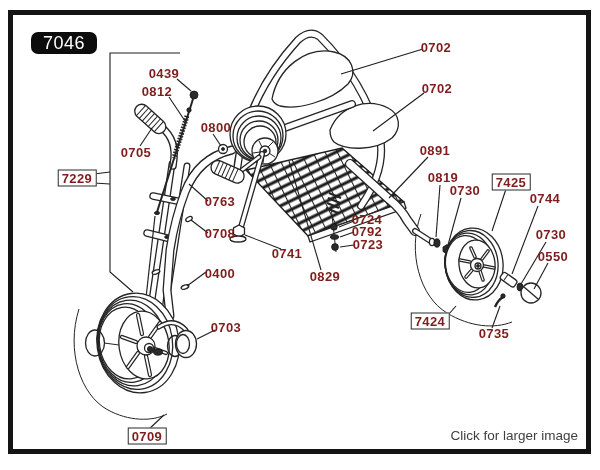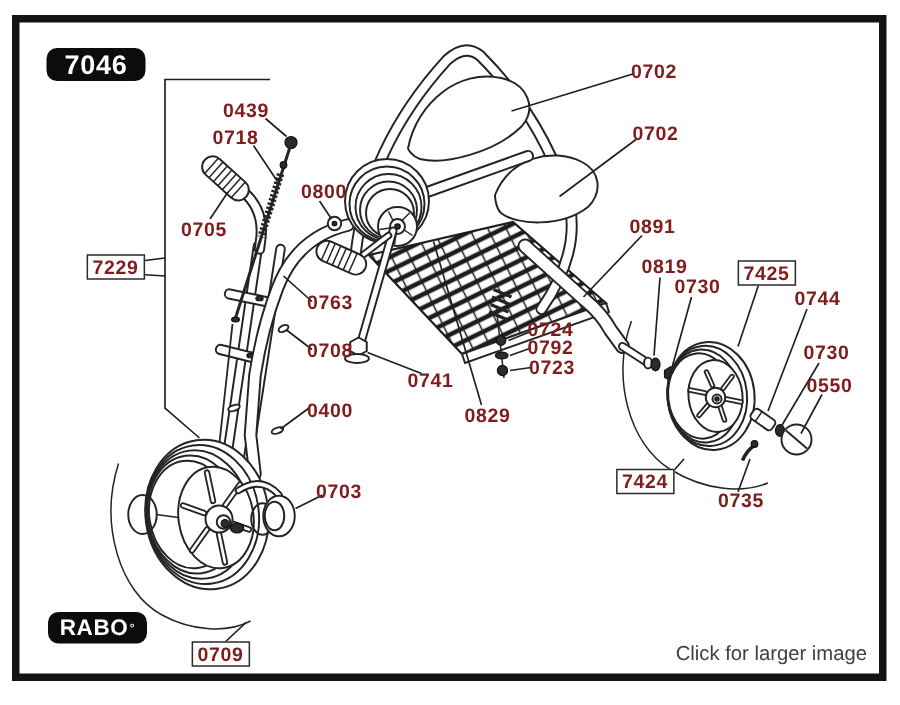--- a/index.html
+++ b/index.html
@@ -15,21 +15,21 @@
   .tube{fill:none;stroke:#242424;stroke-linecap:round;stroke-linejoin:round;}
   .tube-inner{fill:none;stroke:#fff;stroke-linecap:round;stroke-linejoin:round;}
   .spoke{stroke:#242424;stroke-linecap:round;}
   .spoke-inner{stroke:#fff;stroke-linecap:round;}
   .leader{stroke:#1e1e1e;stroke-width:1.1;fill:none;}
   #labels{position:absolute;left:0;top:0;width:600px;height:470px;z-index:4;pointer-events:none;}
   .part-label{position:absolute;transform:translate(-50%,-50%);font-size:13px;font-weight:600;
               color:#7f1d1d;letter-spacing:.4px;white-space:nowrap;line-height:14px;}
   .part-label.boxed{border:1.4px solid #2a2a2a;background:#fff;padding:0 3px;line-height:15px;}
   .badge{position:absolute;background:#0c0c0c;color:#fff;border-radius:7px;
-         display:flex;align-items:center;justify-content:center;font-weight:bold;z-index:5;}
+         display:flex;align-items:center;justify-content:center;font-weight:normal;z-index:5;}
   #model-badge{left:31px;top:32px;width:66px;height:22px;font-size:18px;letter-spacing:.5px;}
   #brand-badge{left:32px;top:408px;width:66px;height:21px;font-size:15px;letter-spacing:.4px;}
   #brand-badge .mark{font-size:8px;vertical-align:top;line-height:10px;margin-left:1px;}
   #click-note{position:absolute;right:22px;top:428px;font-size:13.5px;font-weight:500;z-index:5;cursor:pointer;}
 </style>
 </head>
 <body>
 
 <div id="stage">
 
@@ -251,21 +251,21 @@
         <line x1="448" y1="315" x2="456" y2="306" class="leader"></line>
         <line x1="492" y1="328" x2="500" y2="306" class="leader"></line>
         <line x1="215" y1="330" x2="197" y2="339" class="leader"></line>
         <line x1="148" y1="430" x2="164" y2="415" class="leader"></line>
         <polyline points="180,53 110,53 110,272 133,292" class="leader" fill="none"></polyline>
       </g>
   </svg>
 
   <div id="labels">
       <div class="part-label" style="left: 164px; top: 74px;">0439</div>
-      <div class="part-label" style="left: 157px; top: 92px;">0718</div>
+      <div class="part-label" style="left: 157px; top: 92px;">0812</div>
       <div class="part-label" style="left: 136px; top: 153px;">0705</div>
       <div class="part-label boxed" style="left: 77px; top: 178px;">7229</div>
       <div class="part-label" style="left: 436px; top: 48px;">0702</div>
       <div class="part-label" style="left: 437px; top: 89px;">0702</div>
       <div class="part-label" style="left: 216px; top: 128px;">0800</div>
       <div class="part-label" style="left: 220px; top: 202px;">0763</div>
       <div class="part-label" style="left: 220px; top: 234px;">0708</div>
       <div class="part-label" style="left: 220px; top: 274px;">0400</div>
       <div class="part-label" style="left: 287px; top: 254px;">0741</div>
       <div class="part-label" style="left: 325px; top: 277px;">0829</div>
@@ -282,20 +282,16 @@
       <div class="part-label boxed" style="left: 430px; top: 321px;">7424</div>
       <div class="part-label" style="left: 494px; top: 334px;">0735</div>
       <div class="part-label" style="left: 226px; top: 328px;">0703</div>
       <div class="part-label boxed" style="left: 147px; top: 436px;">0709</div>
     </div>
 
   <div id="model-badge" class="badge">
     <span>7046</span>
   </div>
 
-  <div id="brand-badge" class="badge">
-    <span>RABO</span>
-      <span class="mark">°</span>
-  </div>
 
   <div id="click-note" style="color: #404040;">Click for larger image</div>
 
 </div>
 
 </body></html>

